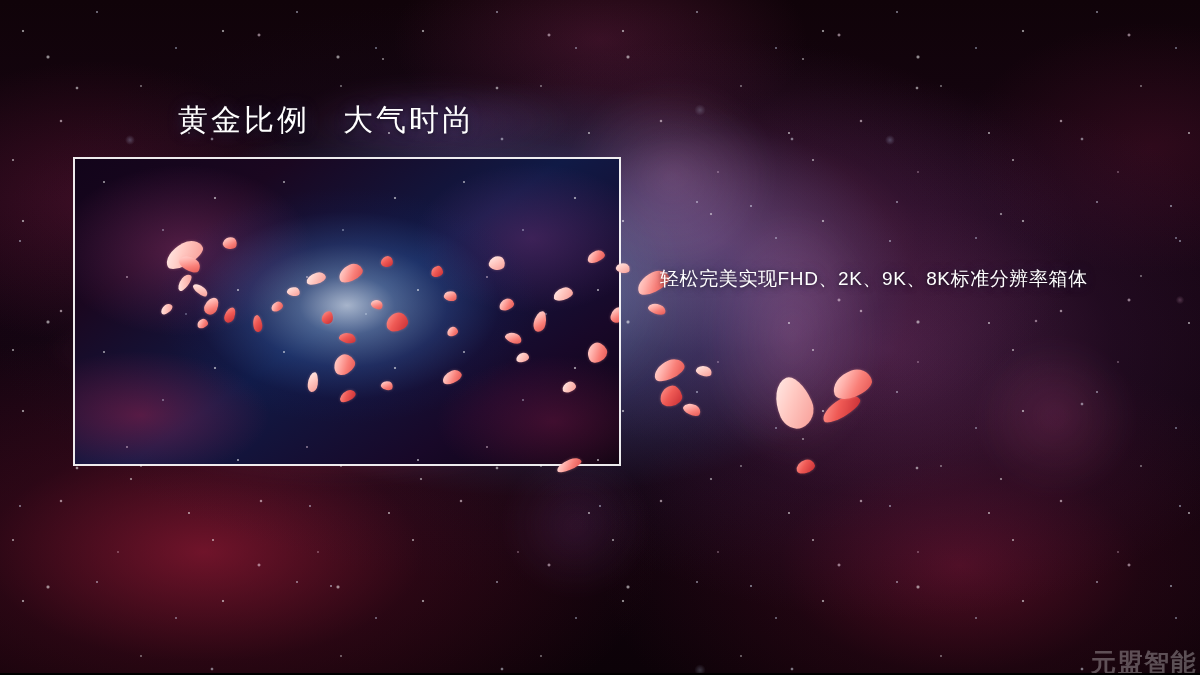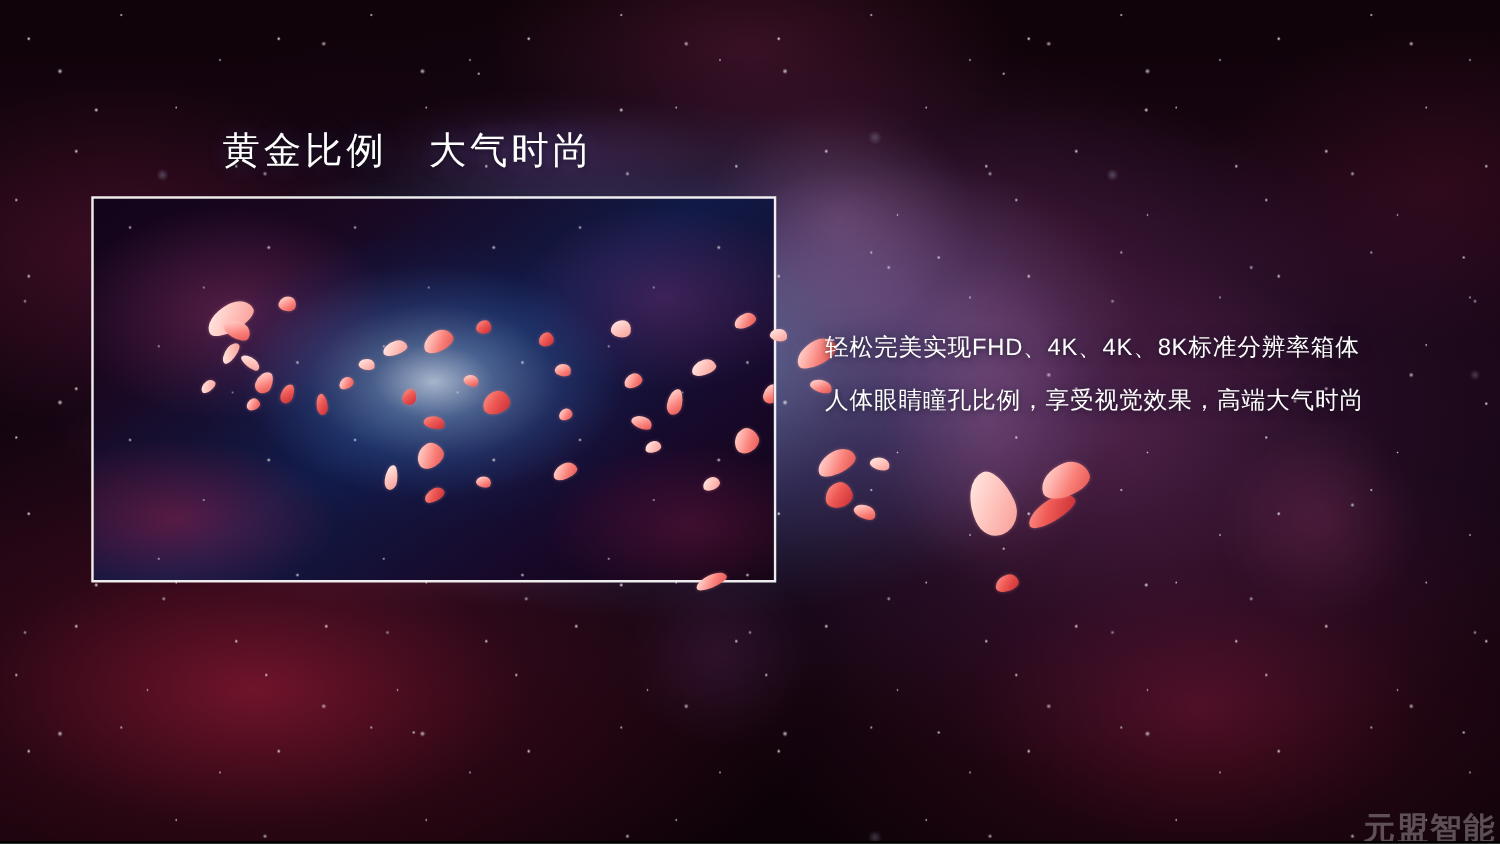--- a/index.html
+++ b/index.html
@@ -202,18 +202,17 @@
       <div class="petal" style="left: 683px; top: 404px; width: 18px; height: 11px; transform: rotate(26deg);"></div>
       <div class="petal pale" style="left: 776px; top: 377px; width: 35px; height: 52px; transform: rotate(-24deg);"></div>
       <div class="petal deep" style="left: 820px; top: 400px; width: 42px; height: 17px; transform: rotate(-30deg);"></div>
       <div class="petal" style="left: 832px; top: 371px; width: 40px; height: 26px; transform: rotate(-20deg);"></div>
       <div class="petal deep" style="left: 796px; top: 460px; width: 19px; height: 13px; transform: rotate(-16deg);"></div>
       <div class="petal" style="left: 556px; top: 460px; width: 26px; height: 10px; transform: rotate(-22deg);"></div>
       <div class="petal pale" style="left: 616px; top: 263px; width: 14px; height: 10px; transform: rotate(14deg);"></div>
     </div>
 
   <div id="body-copy">
-      <div>轻松完美实现FHD、4K、4K、8K标准分辨率箱体</div>
-      <div>人体眼睛瞳孔比例，享受视觉效果，高端大气时尚</div>
+      <div>轻松完美实现FHD、2K、9K、8K标准分辨率箱体</div>
     </div>
 
   <div id="watermark">元盟智能科技</div>
 </div>
 
 </body></html>

